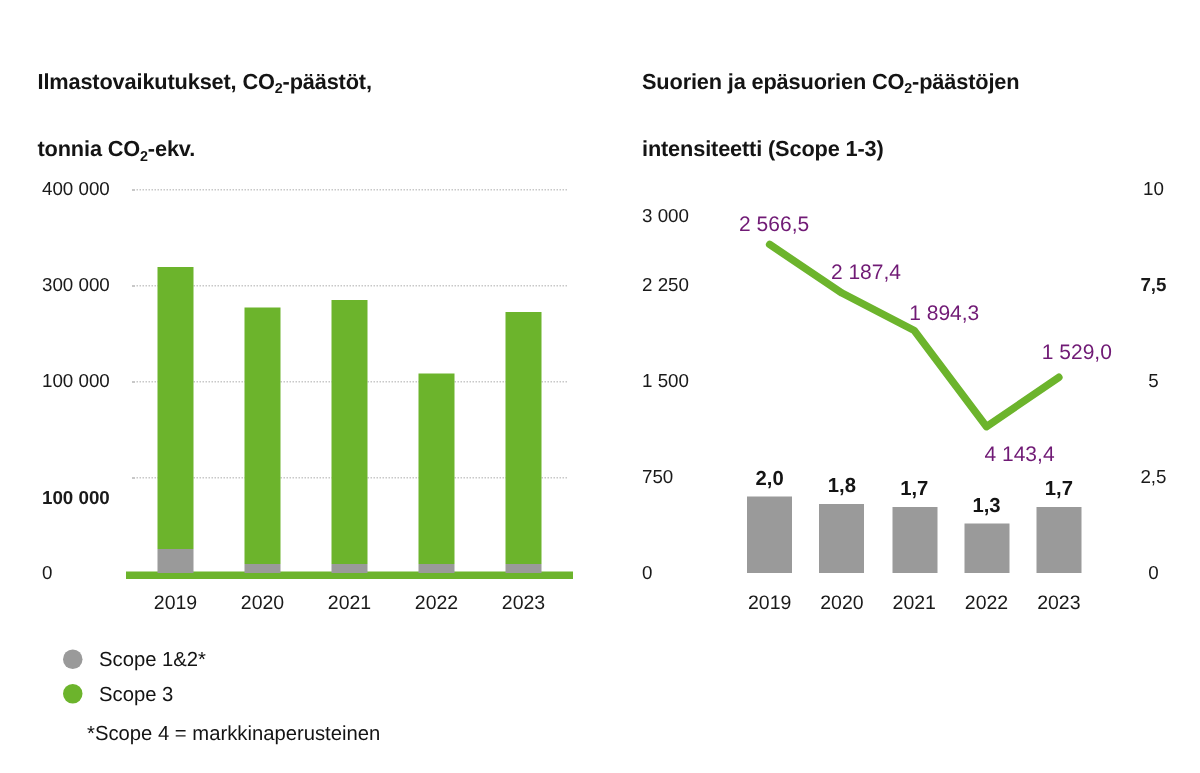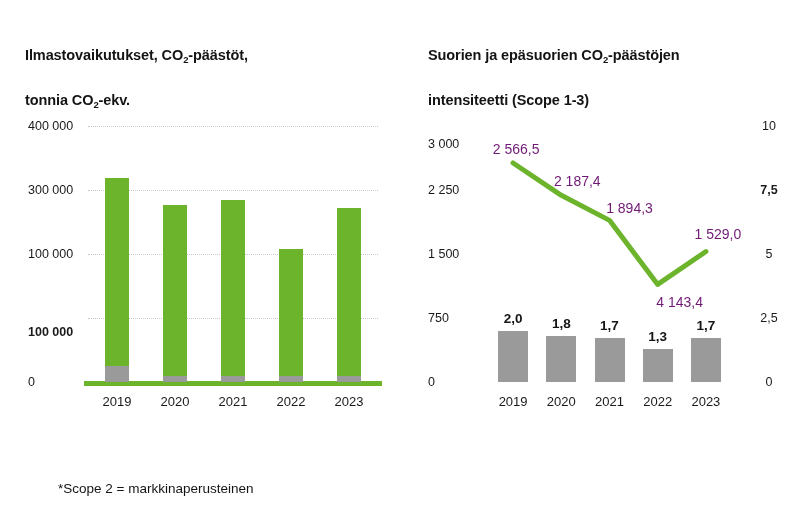--- a/index.html
+++ b/index.html
@@ -168,22 +168,32 @@
   </div>
 
   <div class="plot" id="plot-left">
       <div class="gridline" style="top: 192px;"></div>
       <div class="gridline" style="top: 128px;"></div>
       <div class="gridline" style="top: 64px;"></div>
       <div class="gridline" style="top: 0px;"></div>
     </div>
   <div class="baseline" id="base-left"></div>
 
-
-  <div class="footnote">*Scope 2 = markkinaperusteinen</div>
+  <div class="legend" id="legend-left">
+    <div class="legend-row">
+      <span class="swatch-dot" style="background:#9A9A9A"></span>
+      <span class="legend-label">Scope 1&amp;2*</span>
+    </div>
+    <div class="legend-row">
+      <span class="swatch-dot" style="background:#6CB42C"></span>
+      <span class="legend-label">Scope 3</span>
+    </div>
+  </div>
+
+  <div class="footnote">*Scope 4 = markkinaperusteinen</div>
 </div>
 
 <div class="panel" id="panel-right">
   <div class="chart-title">
     <span>Suorien ja epäsuorien CO</span><sub>2</sub><span>-päästöjen</span><br>
     <span>intensiteetti (Scope 1-3)</span>
   </div>
 
 </div>
 

